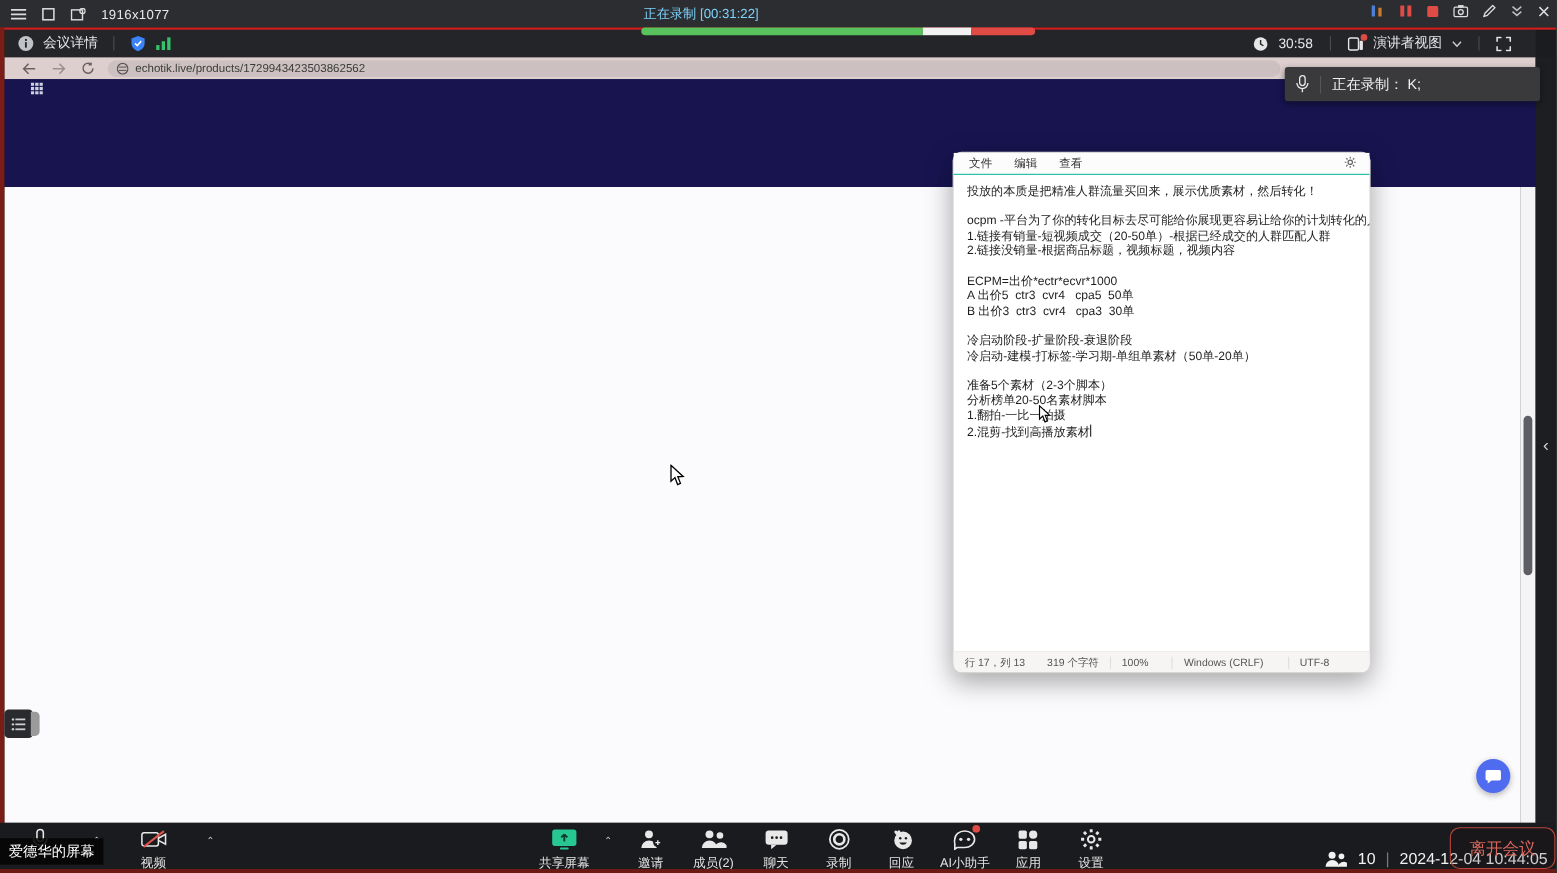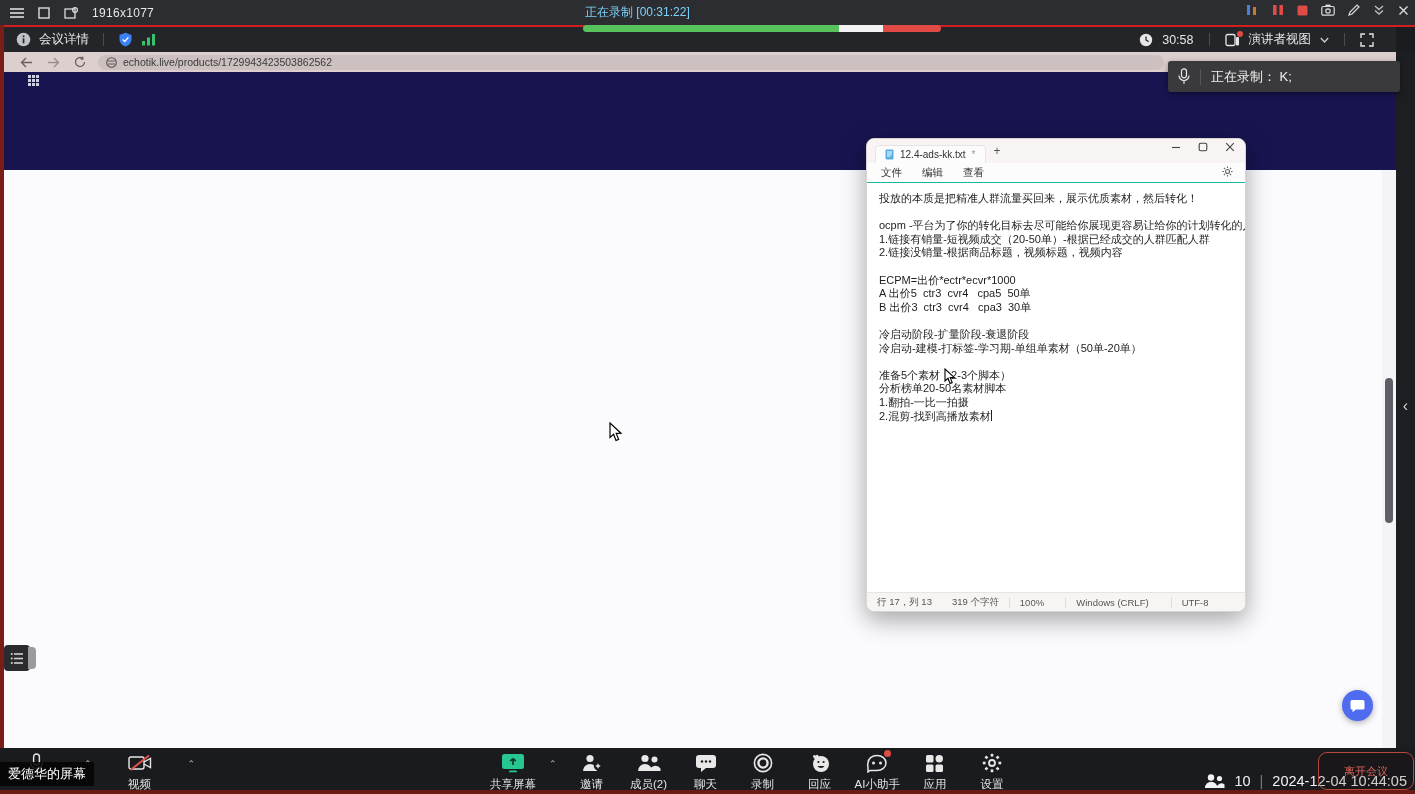--- a/index.html
+++ b/index.html
@@ -146,21 +146,21 @@
   .tb-btn{display:flex;flex-direction:column;align-items:center;gap:2px;font-size:11.5px;width:max-content;min-width:44px;}
   .tb-btn .ic{height:24px;display:flex;align-items:center;justify-content:center;position:relative;}
   #tb-center{position:absolute;left:490px;top:3px;display:flex;align-items:flex-start;gap:13px;}
   .mini-caret{color:#bdbdbd;font-size:9px;margin-top:8px;}
   #tb-right{position:absolute;right:8px;bottom:5px;display:flex;align-items:center;gap:9px;
     font-size:14.5px;color:#f2f2f2;}
   #tb-right .vsep{color:#77787c;}
   #screen-label{position:absolute;left:0px;top:762px;background:rgba(5,5,5,.88);color:#fff;
     font-size:13px;padding:3px 8px;z-index:11;}
   #leave-btn{position:absolute;left:1318px;top:752px;width:94px;height:36px;border:1.5px solid #b8473d;
-    border-radius:9px;color:#d8675c;font-size:11px;display:flex;align-items:center;justify-content:center;
+    border-radius:9px;color:#d8675c;font-size:15px;display:flex;align-items:center;justify-content:center;
     z-index:11;background:rgba(20,10,10,.15);}
 
   
   .cursor{position:absolute;z-index:20;}
 </style>
 </head>
 <body>
 
 <div id="screen">
 
@@ -555,44 +555,20 @@
     </div>
 
   <div id="page-scrollbar">
       <div id="page-scroll-thumb"></div>
     </div>
   <div id="right-strip">
       <span id="collapse-chevron">‹</span>
     </div>
 
   <div id="notepad">
-    <div id="np-titlebar">
-      <div id="np-tab">
-        <svg width="9" height="11" viewBox="0 0 9 11">
-            <rect x="0.5" y="0.5" width="8" height="10" rx="1" fill="#58aee0"></rect>
-            <rect x="2" y="2.5" width="5" height="1" fill="#fff"></rect>
-            <rect x="2" y="4.5" width="5" height="1" fill="#fff"></rect>
-            <rect x="2" y="6.5" width="3.5" height="1" fill="#fff"></rect>
-          </svg>
-        <span>12.4-ads-kk.txt</span>
-        <span style="color:#999;">*</span>
-      </div>
-      <span id="np-newtab">+</span>
-      <div id="np-controls">
-        <svg width="10" height="10" viewBox="0 0 10 10">
-            <line x1="1" y1="5.5" x2="9" y2="5.5" stroke="#444" stroke-width="1.1"></line>
-          </svg>
-        <svg width="10" height="10" viewBox="0 0 10 10">
-            <rect x="1.2" y="1.2" width="7.6" height="7.6" rx="1.5" fill="none" stroke="#444" stroke-width="1.1"></rect>
-          </svg>
-        <svg width="10" height="10" viewBox="0 0 10 10">
-            <path d="M1.2 1.2 L8.8 8.8 M8.8 1.2 L1.2 8.8" stroke="#444" stroke-width="1.1"></path>
-          </svg>
-      </div>
-    </div>
     <div id="np-menubar">
 
     <span>文件</span>
         <span>编辑</span>
         <span>查看</span>
         <svg id="np-gear" width="11" height="11" viewBox="0 0 11 11">
           <circle cx="5.5" cy="5.5" r="2" fill="none" stroke="#666" stroke-width="1.1"></circle>
           <g stroke="#666" stroke-width="1.1">
             <line x1="5.5" y1="0.4" x2="5.5" y2="2"></line>
             <line x1="5.5" y1="9" x2="5.5" y2="10.6"></line>

